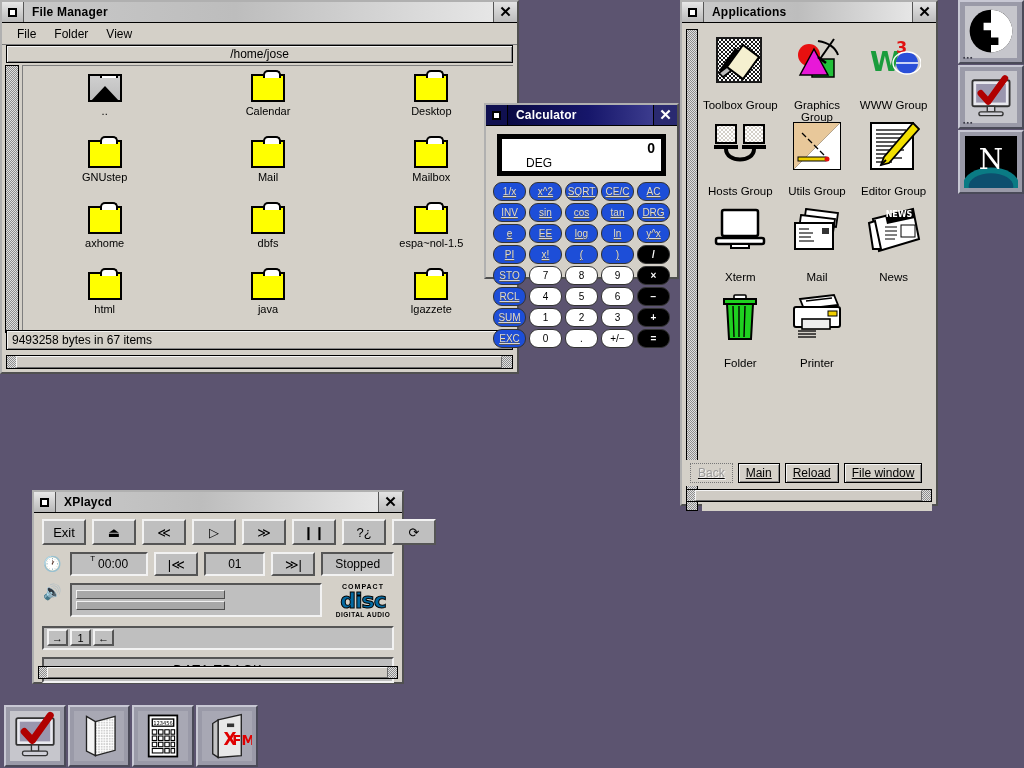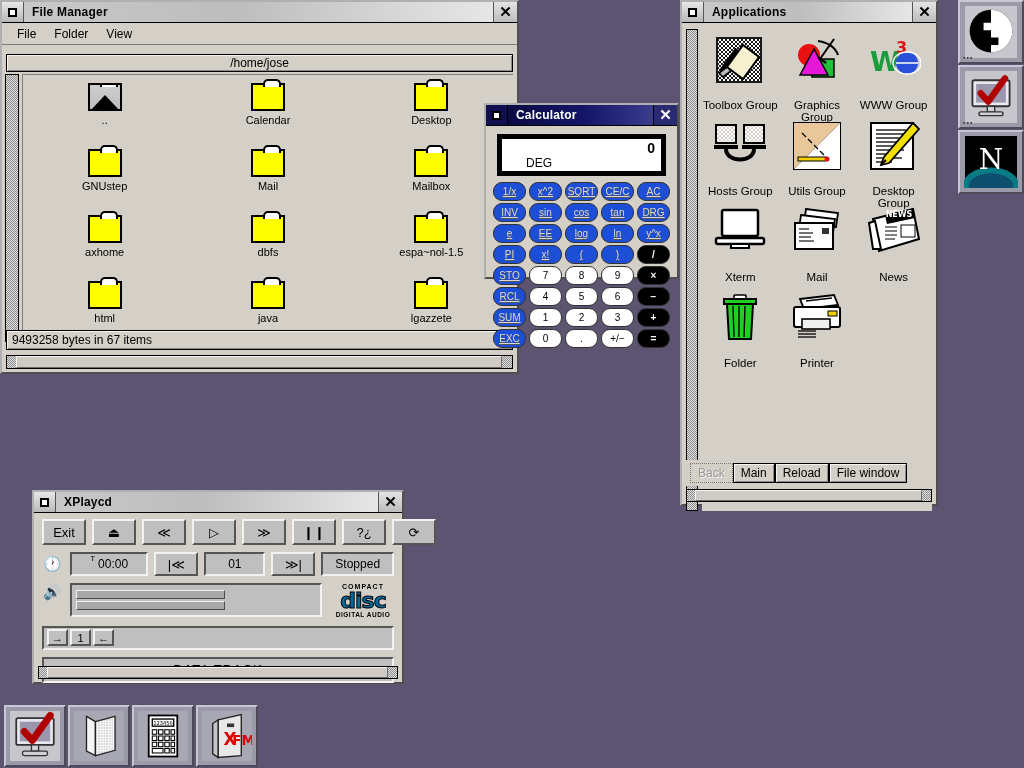--- a/index.html
+++ b/index.html
@@ -44,21 +44,21 @@
   .win.active .tb-menu-btn { background:#101050; border-right:1px solid #000; }
   .win.active .tb-menu-btn i { background:#fff; border-color:#000; }
   .win.active .tb-close { background:#2a2a70; color:#fff; border-left:1px solid #000; }
 
   
   #filemanager { left:0; top:0; width:519px; height:374px; }
   .fm-menubar { display:flex; height:22px; align-items:center; padding-left:6px;
     background:#d4d0c8; border-bottom:1px solid #7a7a7a; }
   .fm-menubar span { font-size:12px; padding:2px 9px; cursor:default; }
   .fm-path {
-    margin:9px 4px 2px; height:18px; display:flex; align-items:center;
+    margin:0 4px 2px; height:18px; display:flex; align-items:center;
     justify-content:center; font-size:12px;
     background:#d4d0c8; border:1px solid #000;
     box-shadow: inset 1px 1px 0 #f4f4f4, inset -1px -1px 0 #8a8a8a;
   }
   .fm-body { position:relative; height:268px; display:flex; }
   .fm-vscroll {
     width:14px; margin-left:3px; background:
       repeating-conic-gradient(#8d8d8d 0% 25%, #e0e0e0 0% 50%) 0 0/2px 2px;
     border:1px solid #000;
   }
@@ -128,21 +128,21 @@
   .apps-grid {
     flex:1; margin-left:4px; display:grid; grid-template-columns:repeat(3,1fr);
     grid-auto-rows:86px; background:#d4d0c8; padding-top:4px;
     align-content:start;
   }
   .app-item { text-align:center; cursor:pointer; }
   .app-item .lbl { display:block; font-size:11.5px; margin-top:12px; }
   .app-ico { width:54px; height:54px; margin:0 auto; position:relative; }
   .apps-toolbar {
     position:absolute; left:4px; right:4px; bottom:18px; height:26px;
-    display:flex; align-items:center; padding-left:4px; background:#d4d0c8;
+    display:flex; align-items:center; gap:5px; padding-left:4px; background:#d4d0c8;text-decoration:underline;
   }
   .tb-btn {
     height:20px; padding:0 7px; font-size:12px; background:#d4d0c8;
     border:1px solid #000; display:flex; align-items:center; cursor:pointer;
     box-shadow: inset 1px 1px 0 #f4f4f4, inset -1px -1px 0 #8a8a8a;
   }
   .tb-btn.disabled { color:#9a9a9a; text-shadow:1px 1px 0 #f2f2f2;
     border:1px dotted #777; box-shadow:none; }
   .apps-hscroll {
     position:absolute; left:4px; right:4px; bottom:2px; height:13px;
@@ -429,21 +429,21 @@
                 <path d="M9 23 h30"></path>
                 <path d="M9 27 h24"></path>
                 <path d="M9 31 h28"></path>
                 <path d="M9 35 h20"></path>
                 <path d="M9 39 h26"></path>
                 <path d="M9 43 h16"></path>
               </g>
               <path d="M46 4 L52 10 L22 44 L14 46 L17 38 Z" fill="#f2e000" stroke="#000" stroke-width="1.8"></path>
               <path d="M14 46 L19 41" stroke="#000" stroke-width="1.8"></path>
             </svg></div>
-          <span class="lbl">Desktop Group</span>
+          <span class="lbl">Editor Group</span>
         </div>
         <div class="app-item">
           <div class="app-ico"><svg viewBox="0 0 54 54" width="54" height="54">
               <rect x="9" y="5" width="36" height="26" rx="2" fill="#fff" stroke="#000" stroke-width="2.5"></rect>
               <rect x="13" y="9" width="28" height="18" fill="url(#chk)"></rect>
               <rect x="30" y="11" width="9" height="7" fill="#fff"></rect>
               <rect x="3" y="33" width="48" height="6" rx="2" fill="#fff" stroke="#000" stroke-width="2.5"></rect>
               <rect x="18" y="39" width="18" height="4" fill="#fff" stroke="#000" stroke-width="2"></rect>
             </svg></div>
           <span class="lbl">Xterm</span>

